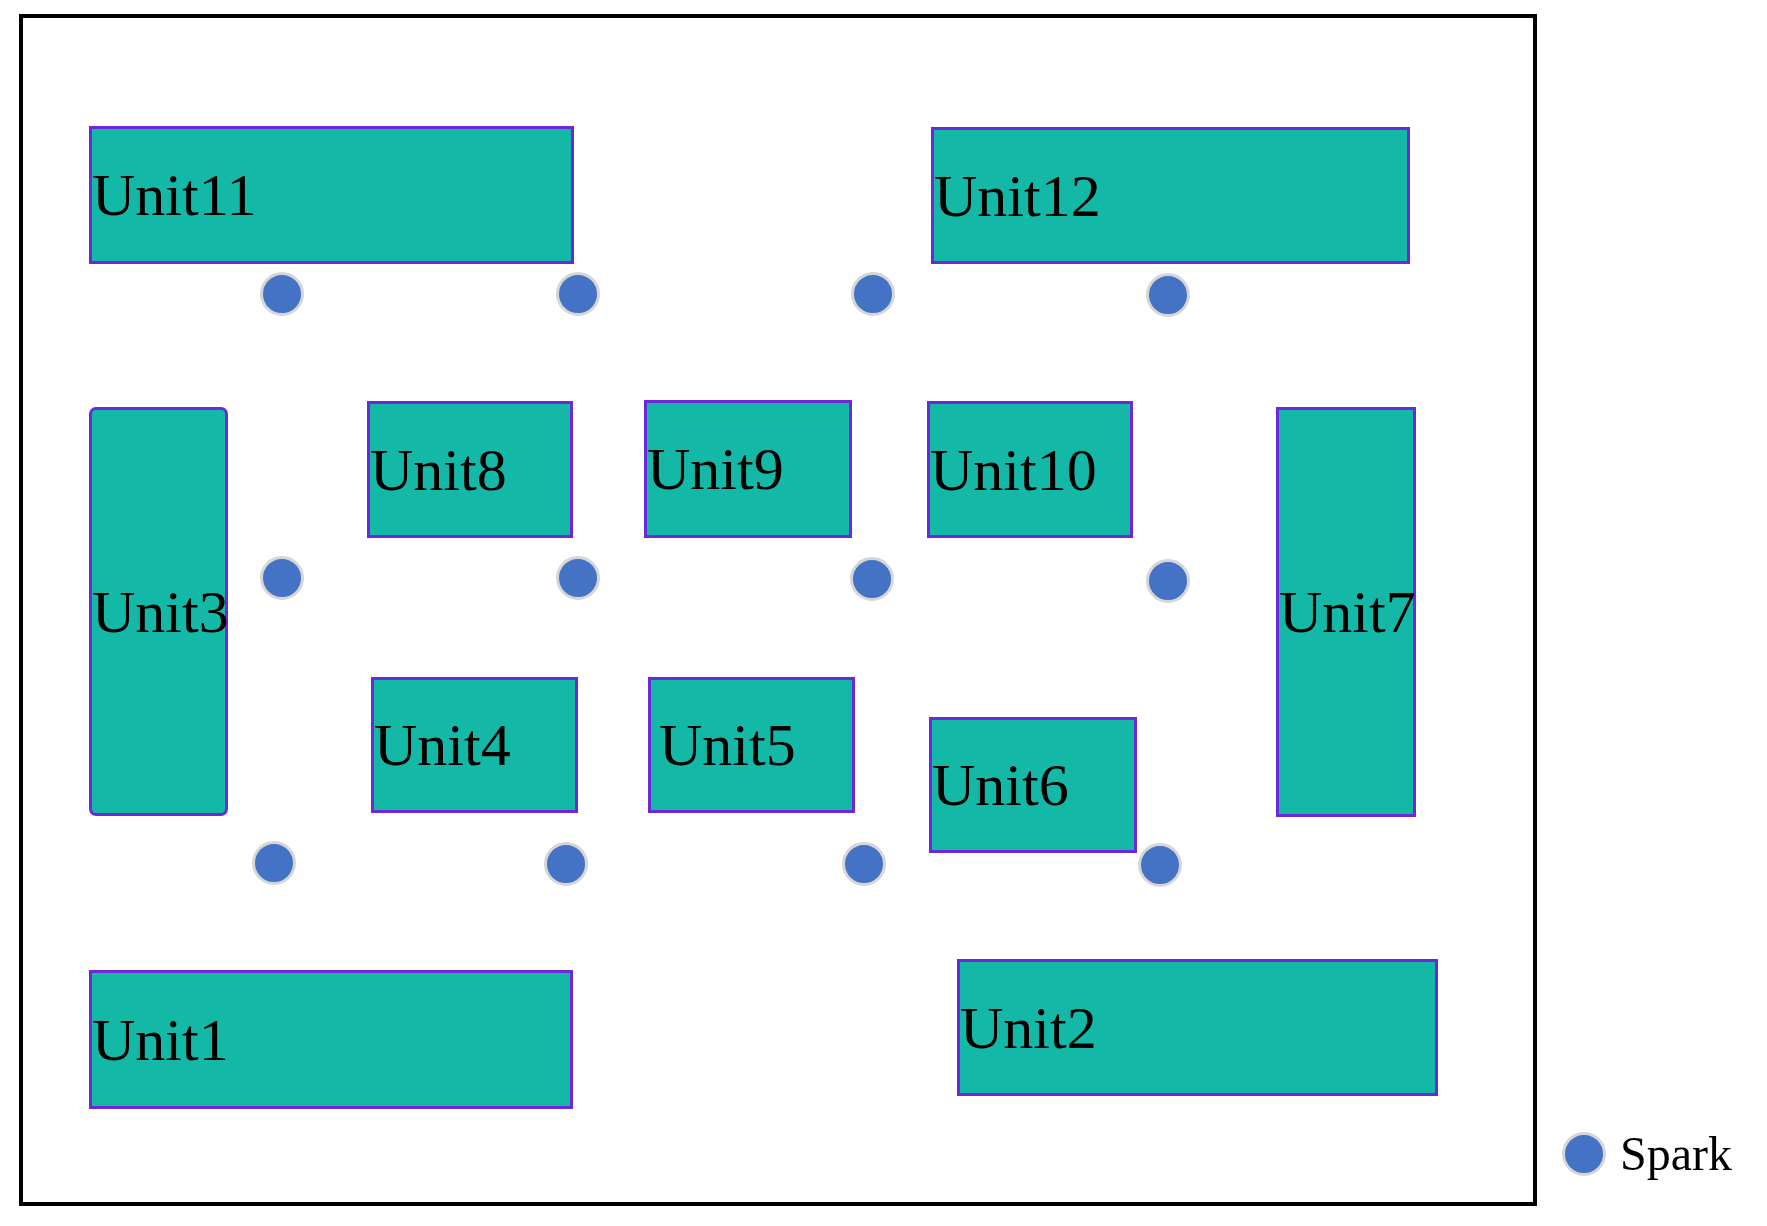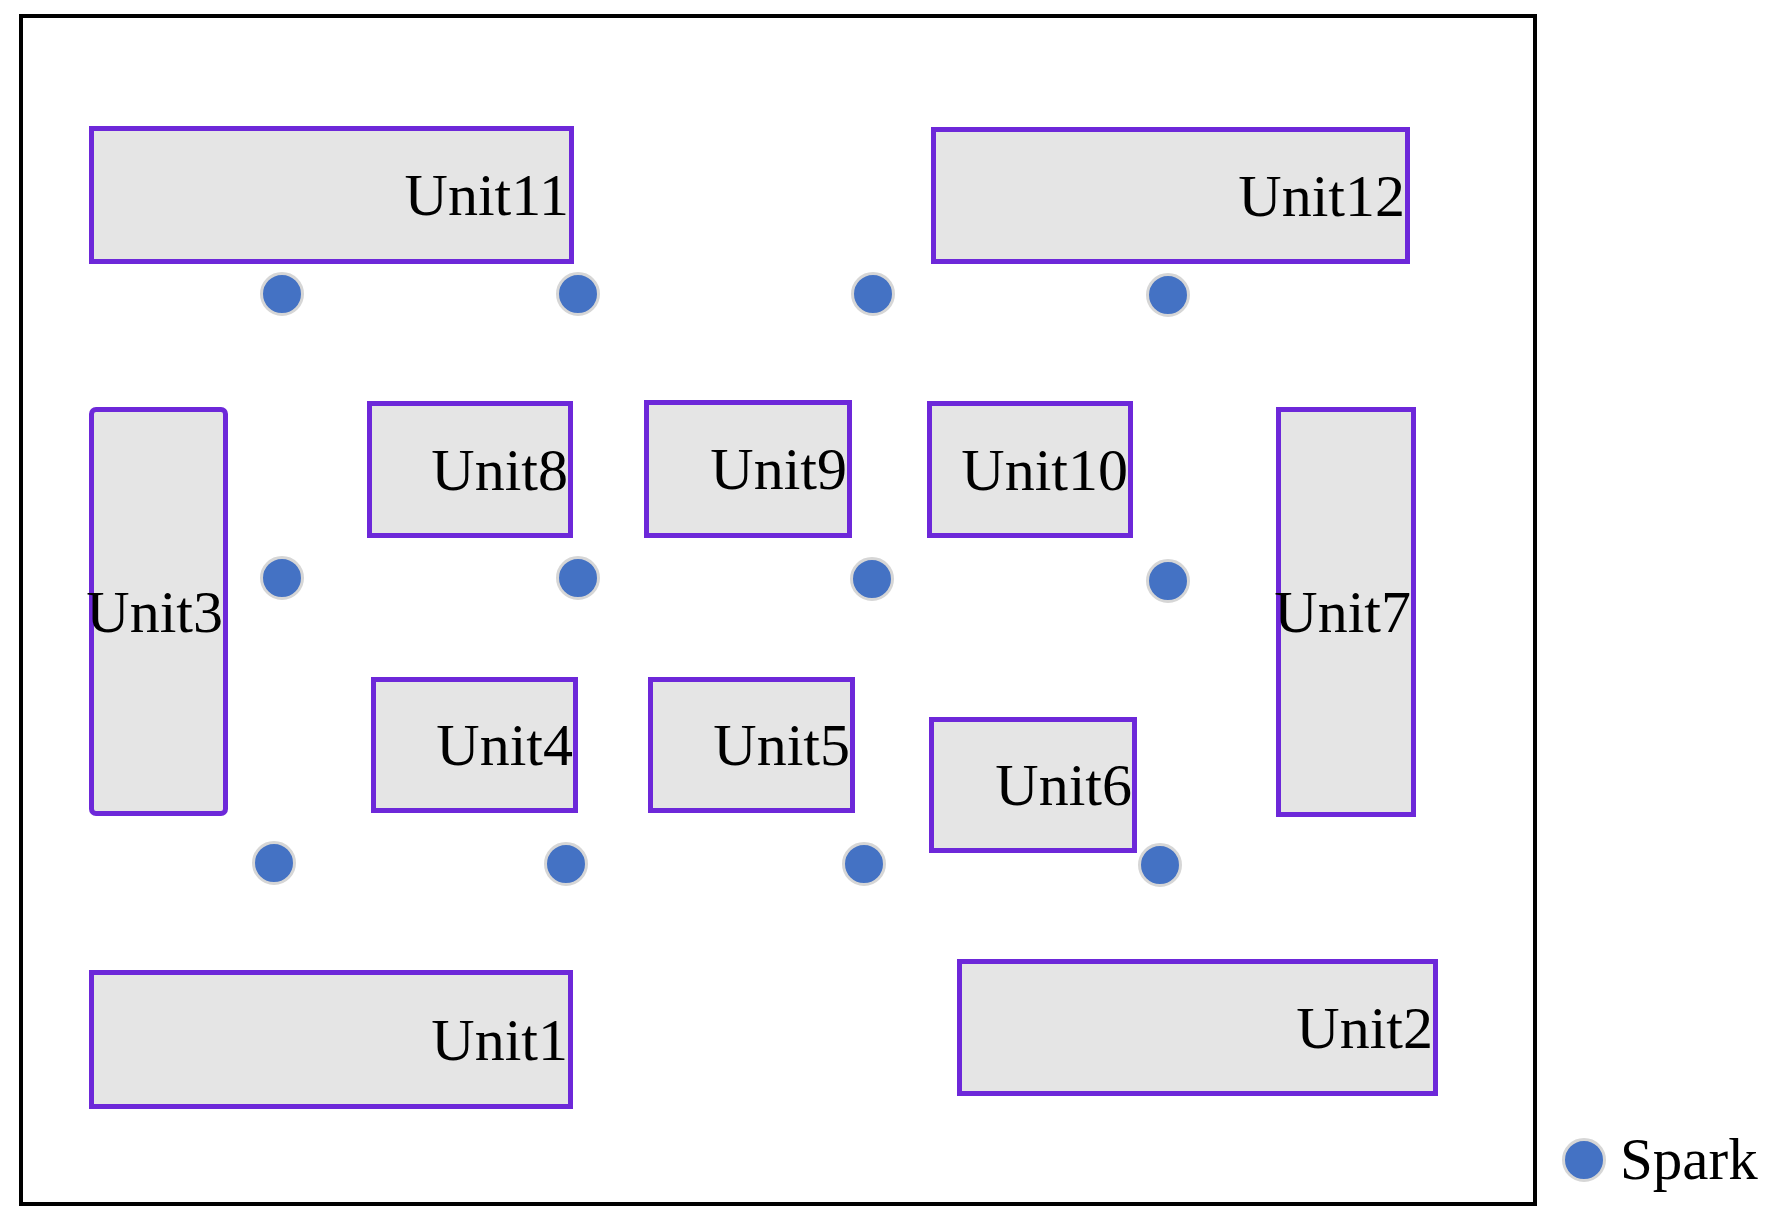--- a/index.html
+++ b/index.html
@@ -11,26 +11,26 @@
     font-family:"Liberation Serif","DejaVu Serif",serif;
   }
   .boundary{
     position:absolute;
     border:4px solid #000000;
     background:transparent;
     box-sizing:border-box;
   }
   .unit-box{
     position:absolute;
-    border:5px solid #6d28d9;
-    background:#e5e5e5;
+    border:3px solid #6d28d9;
+    background:#14b8a6;
     box-sizing:border-box;
     display:flex;
     align-items:center;
-    justify-content:flex-end;
+    justify-content:flex-start;
   }
   .unit-label{
     font-size:60px;
     color:#000000;
     white-space:nowrap;
     line-height:1;
   }
   .spark-dot{
     position:absolute;
     width:38px;height:38px;
@@ -43,21 +43,21 @@
     position:absolute;
     display:flex;
     align-items:center;
     gap:14px;
   }
   .legend .spark-dot{
     position:static;
     flex:0 0 auto;
   }
   .legend-label{
-    font-size:59px;
+    font-size:48px;
     color:#000000;
     line-height:1;
     white-space:nowrap;
   }
 </style>
 </head>
 <body>
 
 <div id="canvas">
   <div class="boundary" id="boundary" style="left: 19px; top: 14px; width: 1518px; height: 1192px;"></div>
@@ -67,21 +67,21 @@
       </div>
       <div class="unit-box" style="left: 931px; top: 959px; width: 481px; height: 137px; margin-left: 26px;">
         <span class="unit-label">Unit2</span>
       </div>
       <div class="unit-box" style="left: 89px; top: 407px; width: 139px; height: 409px; border-radius: 7px;">
         <span class="unit-label">Unit3</span>
       </div>
       <div class="unit-box" style="left: 371px; top: 677px; width: 207px; height: 136px;">
         <span class="unit-label">Unit4</span>
       </div>
-      <div class="unit-box" style="left: 648px; top: 677px; width: 207px; height: 136px;">
+      <div class="unit-box" style="left: 648px; top: 677px; width: 207px; height: 136px; padding-left: 8px;">
         <span class="unit-label">Unit5</span>
       </div>
       <div class="unit-box" style="left: 929px; top: 677px; width: 208px; height: 136px; margin-top: 40px;">
         <span class="unit-label">Unit6</span>
       </div>
       <div class="unit-box" style="left: 1276px; top: 407px; width: 140px; height: 410px;">
         <span class="unit-label">Unit7</span>
       </div>
       <div class="unit-box" style="left: 367px; top: 401px; width: 206px; height: 137px;">
         <span class="unit-label">Unit8</span>

